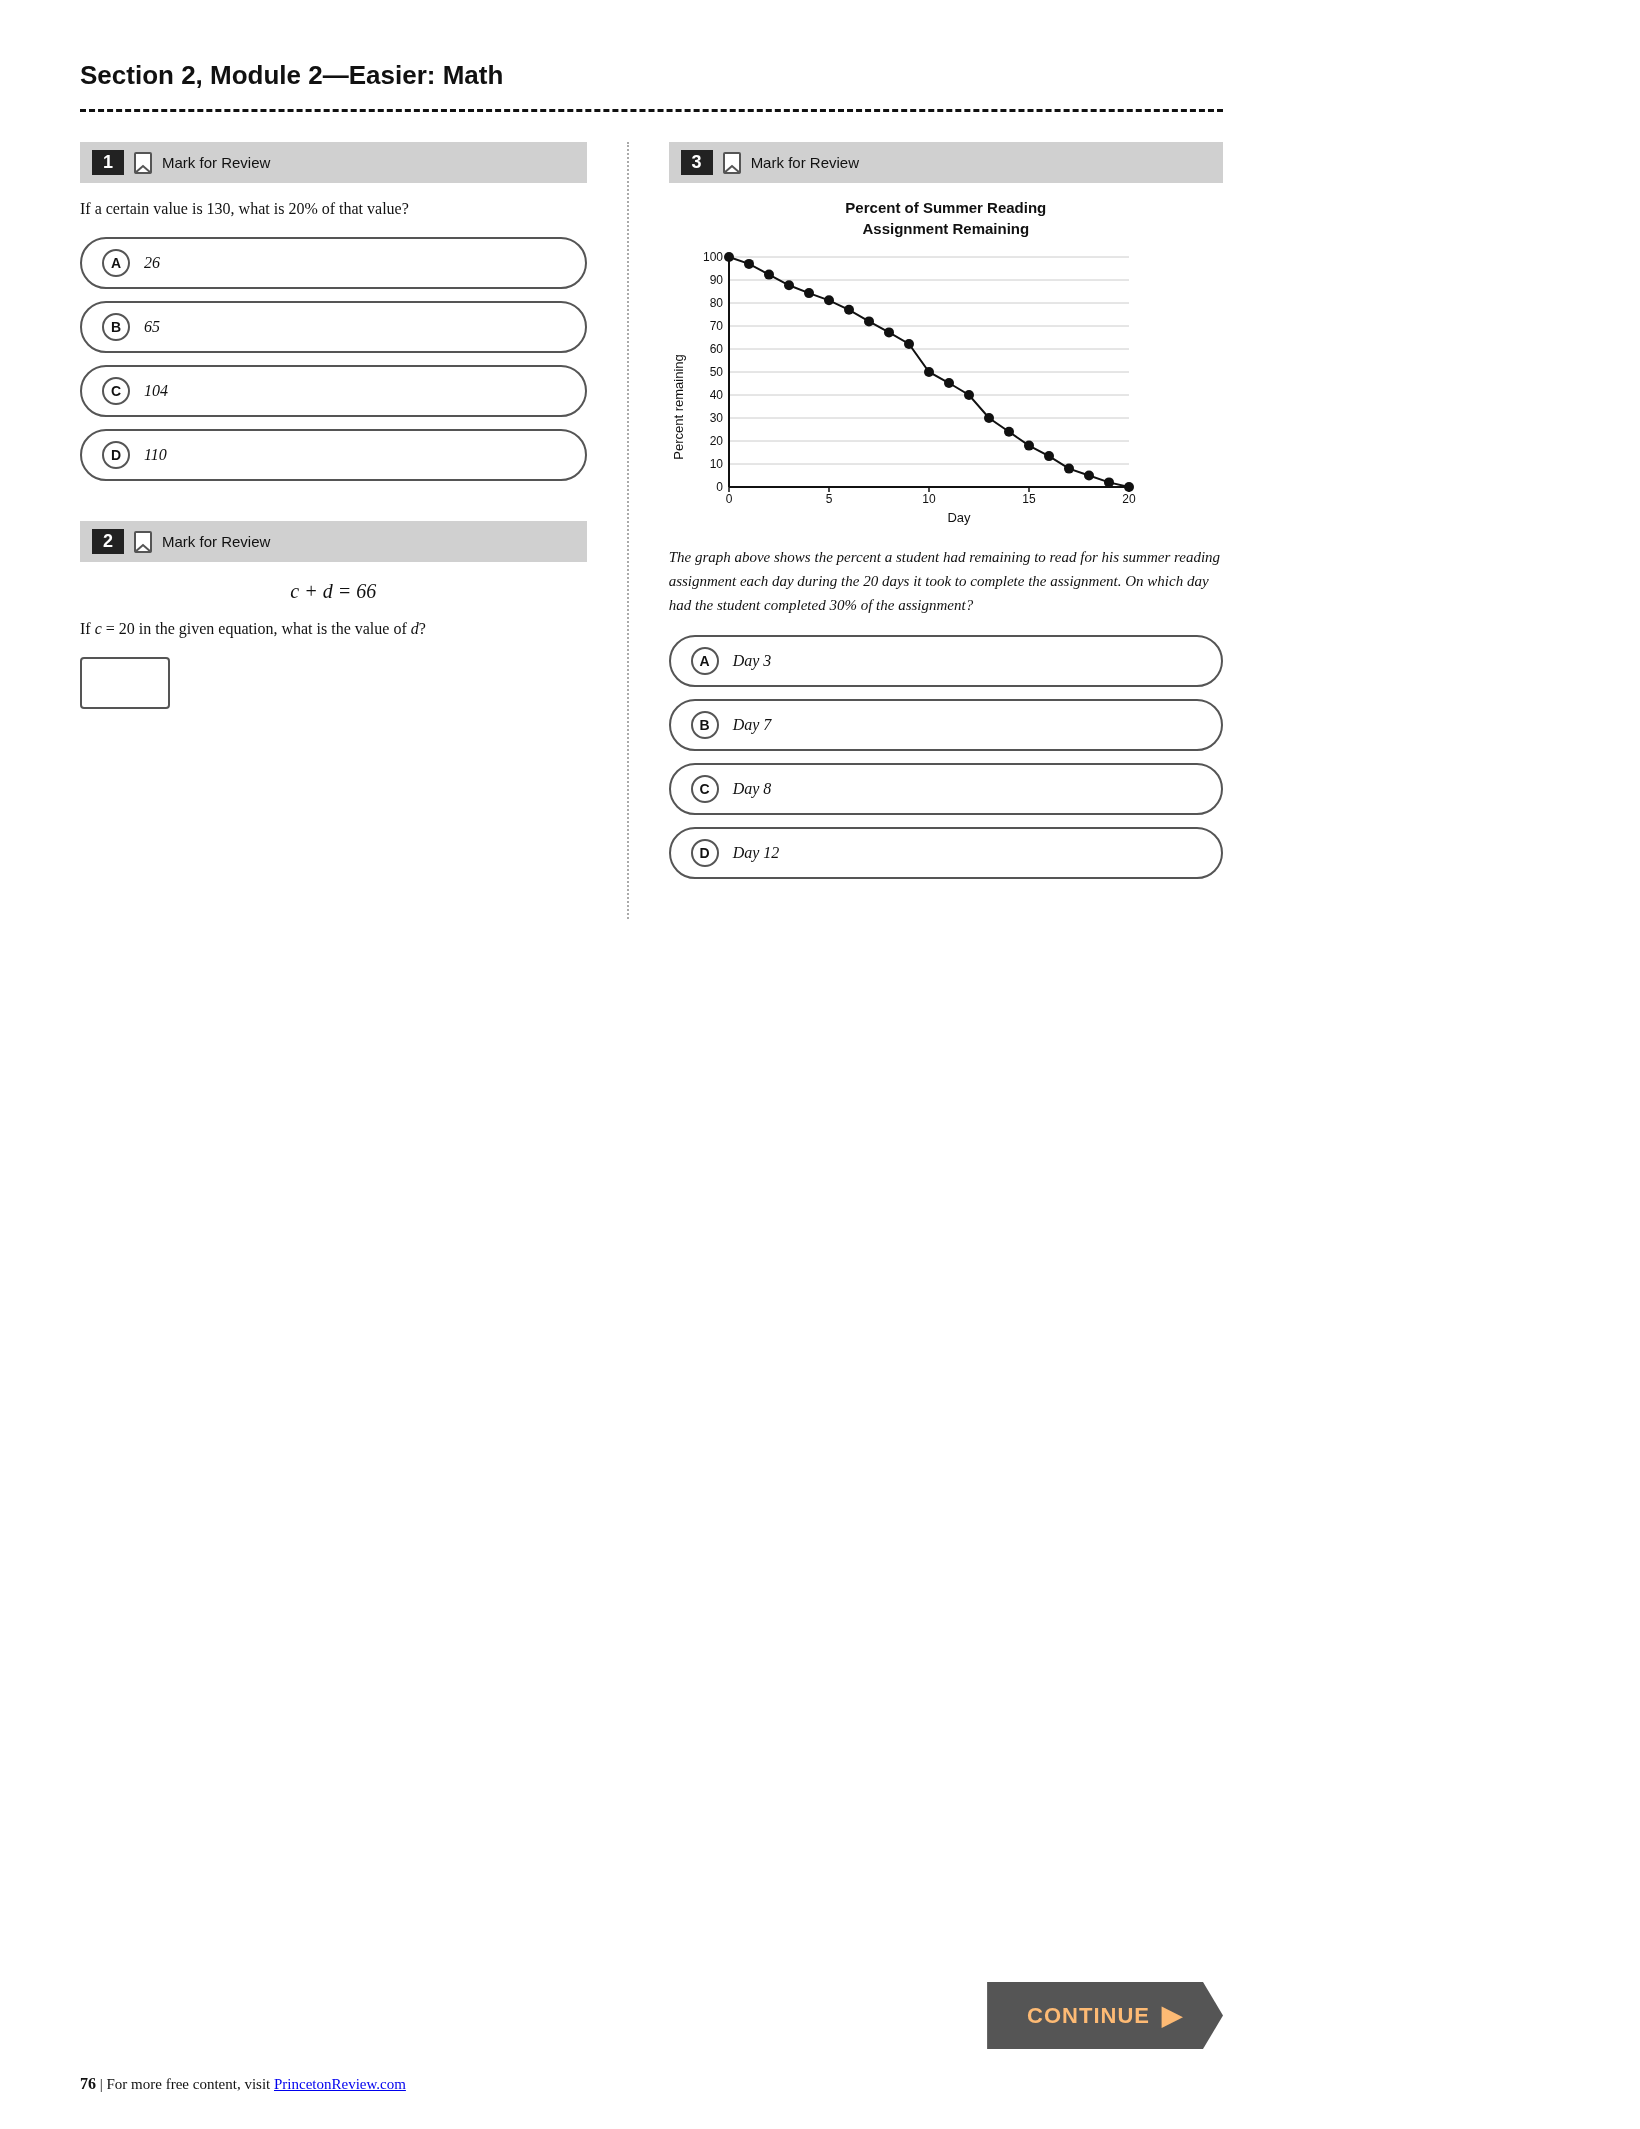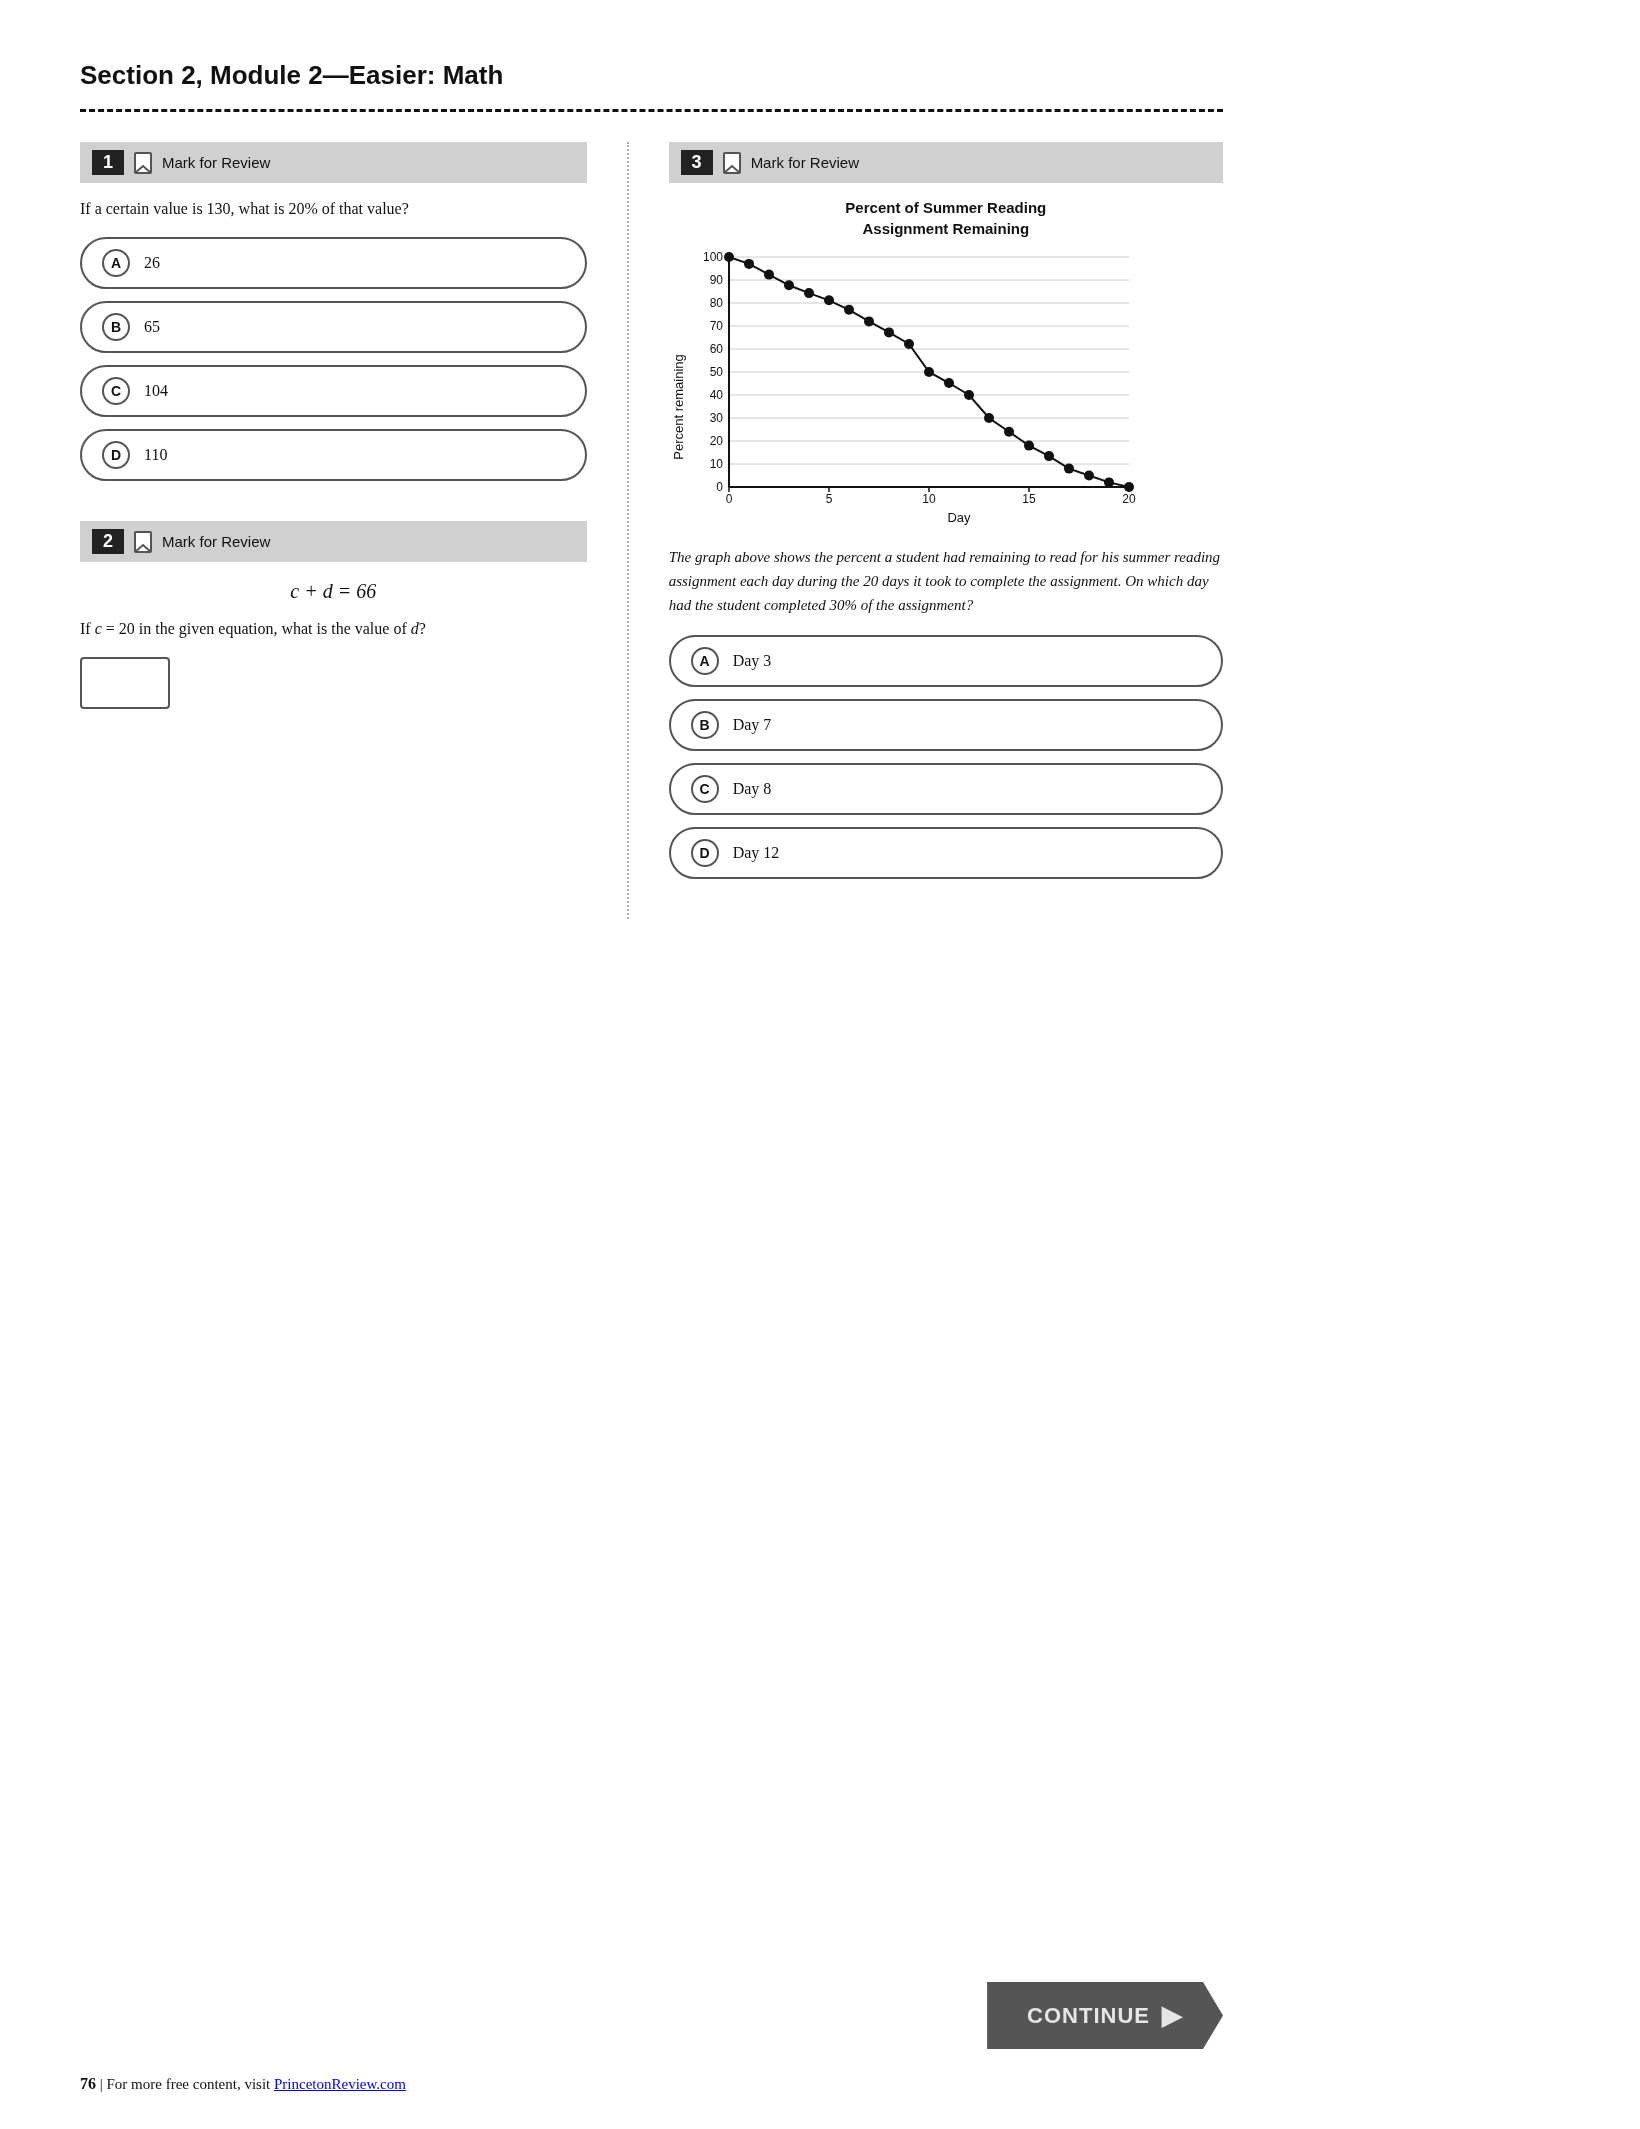--- a/index.html
+++ b/index.html
@@ -103,20 +103,21 @@
       height: 28px;
       border: 2px solid #555;
       border-radius: 50%;
       font-family: Arial, sans-serif;
       font-size: 14px;
       font-weight: bold;
       flex-shrink: 0;
     }
     .option-text {
       font-size: 16px;
+      font-style: italic;
     }
     .equation-display {
       text-align: center;
       font-size: 20px;
       margin: 18px 0 14px 0;
       font-style: italic;
     }
     .fill-in-box {
       width: 90px;
       height: 52px;
@@ -157,21 +158,21 @@
     .footer-page {
       font-weight: bold;
       font-size: 16px;
     }
     
     .continue-btn {
       position: absolute;
       bottom: 80px;
       right: 80px;
       background: #555;
-      color: #e5e5e5;
+      color: #fdba74;
       font-family: Arial, sans-serif;
       font-weight: bold;
       font-size: 22px;
       padding: 18px 40px;
       cursor: pointer;
       display: flex;
       align-items: center;
       gap: 12px;
       letter-spacing: 1px;
       border: none;

